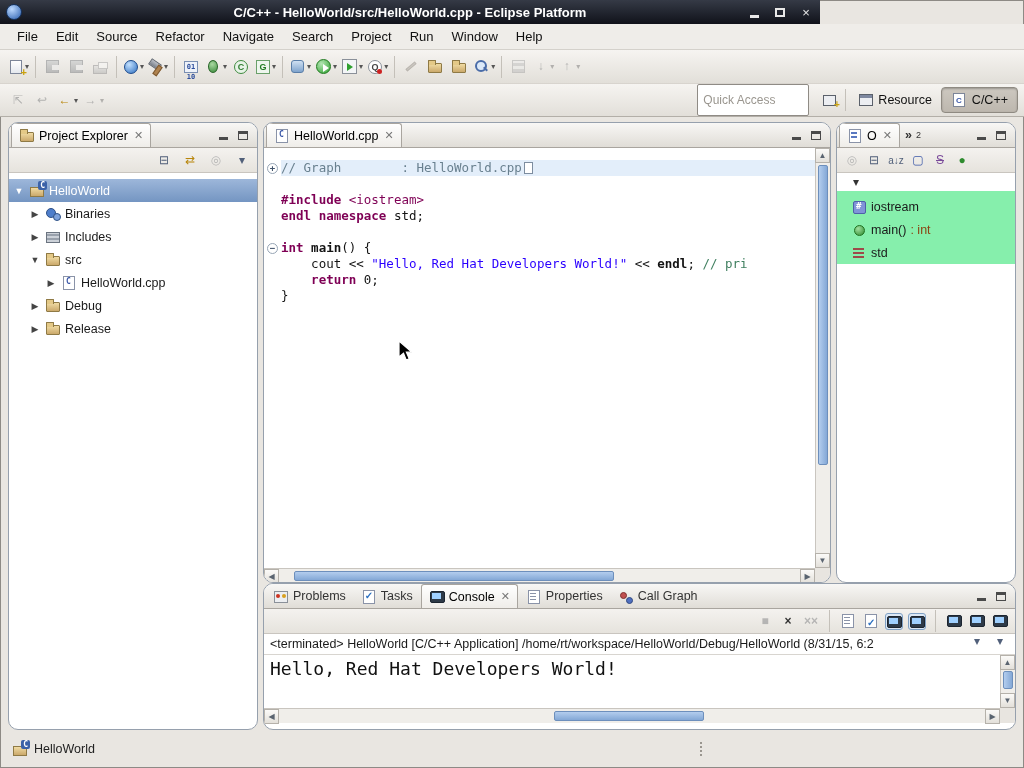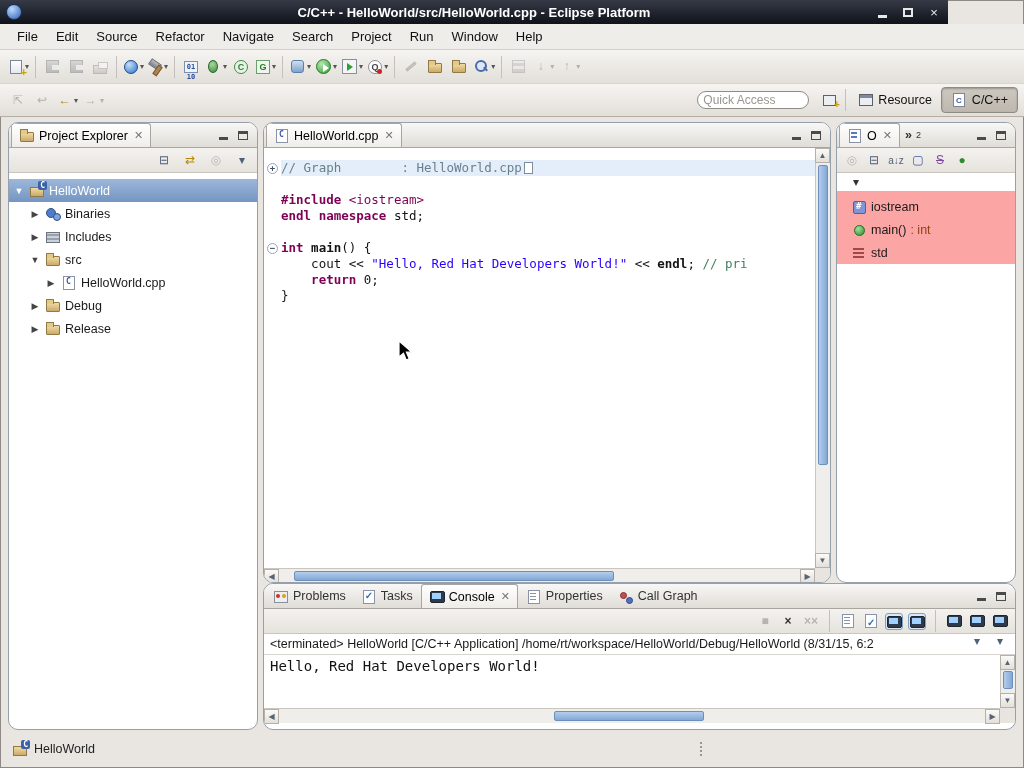--- a/index.html
+++ b/index.html
@@ -1,21 +1,21 @@
 <!DOCTYPE html>
 <html><head>
 <meta charset="utf-8">
 <style>
   *{box-sizing:border-box;margin:0;padding:0}
   html,body{width:1024px;height:768px;overflow:hidden}
   body{font-family:"Liberation Sans",sans-serif;background:#E9E6E1;position:relative;font-size:12.5px;color:#1a1a1a}
   .app{position:absolute;inset:0;box-shadow:inset 0 0 0 1px #8d8a85}
 
   
-  .titlebar{position:absolute;left:0;top:0;width:948px;height:24px;background:linear-gradient(#353a46,#10121a);display:flex;align-items:center;justify-content:center}
+  .titlebar{position:absolute;left:0;top:0;width:820px;height:24px;background:linear-gradient(#353a46,#10121a);display:flex;align-items:center;justify-content:center}
   .titlebar .title{color:#fff;font-weight:bold;font-size:13px}
   .app-icon{position:absolute;left:6px;top:4px;width:16px;height:16px;border-radius:50%;background:radial-gradient(circle at 35% 30%,#bcd9ff,#2b5fae);border:1px solid #16335f}
   .win-controls{position:absolute;right:6px;top:0;height:24px;display:flex;align-items:center;gap:10px}
   .wc{width:16px;height:16px;display:flex;align-items:center;justify-content:center;color:#e8e8e8;font-size:13px;cursor:default}
   .wc-min{width:9px;height:3px;background:#e8e8e8;margin-top:8px}
   .wc-max{width:10px;height:9px;border:2px solid #e8e8e8}
 
   
   .menubar{position:absolute;left:0;top:24px;width:1024px;height:26px;background:#EFEDE9;border-bottom:1px solid #D4D1CB;display:flex;align-items:center;padding-left:8px}
   .menu-item{padding:4px 9px;font-size:13px;color:#111}
@@ -55,21 +55,21 @@
   .i-pencil{width:12px;height:3px;margin:7px 2px;background:#b5905c;border:1px solid #82653c;transform:rotate(-40deg)}
   .i-search::before{content:"";position:absolute;left:2px;top:2px;width:8px;height:8px;border-radius:50%;border:2px solid #4a6ca8;background:#dce9f8}
   .i-search::after{content:"";position:absolute;left:10px;top:10px;width:5px;height:2px;background:#4a6ca8;transform:rotate(45deg)}
   .i-grid{width:13px;height:13px;margin:2px;background:repeating-linear-gradient(0deg,#aab0b8 0 3px,#e6e9ed 3px 6px),repeating-linear-gradient(90deg,#aab0b8 0 3px,#e6e9ed 3px 6px);border:1px solid #8a9099}
   .i-persp-res{width:14px;height:12px;border:1px solid #5b616b;background:#eceef2}
   .i-persp-res::before{content:"";position:absolute;left:0;top:0;width:12px;height:3px;background:#7e88a0}
   .i-persp-cpp{width:12px;height:14px;margin:1px 2px;background:#fff;border:1px solid #7d8699;color:#3a57a8;font:bold 8px "Liberation Sans",sans-serif;text-align:center;line-height:13px}
   .i-openpersp{width:13px;height:11px;margin:3px 2px;border:1px solid #5b616b;background:#eceef2}
   .i-openpersp::after{content:"+";position:absolute;right:-5px;bottom:-5px;color:#caa210;font-weight:bold;font-size:10px}
 
-  .quick-access{width:112px;height:18px;border:1px solid #8f8b85;background:#fff;font-size:12px;padding:0 5px;color:#0f172a;border-radius:10px}
+  .quick-access{width:112px;height:32px;border:1px solid #8f8b85;background:#fff;font-size:12px;padding:0 5px;color:#0f172a;border-radius:2px}
   .quick-access::placeholder{color:#9a968f}
   .persp{display:flex;align-items:center;gap:5px;height:26px;padding:0 9px;border-radius:4px;font-size:12.5px;color:#111}
   .persp.active{background:linear-gradient(#cdc8c0,#bdb7ae);border:1px solid #8f8a82;box-shadow:inset 0 1px 2px rgba(0,0,0,.25)}
 
   
   .panel{position:absolute;background:#fff;border:1px solid #96a0ad;border-radius:10px;overflow:hidden}
   .view-tabs{height:25px;background:linear-gradient(#f8f7f5,#e0ddd7);border-bottom:1px solid #a9a59f;display:flex;align-items:flex-end;padding:0 2px;gap:1px}
   .tab{display:flex;align-items:center;gap:4px;height:24px;padding:0 7px;font-size:12.5px;color:#333;white-space:nowrap}
   .tab.active{background:linear-gradient(#ffffff,#efede9);border:1px solid #a9a59f;border-bottom:none;border-radius:3px 3px 0 0;color:#000}
   .tab .x{color:#777;font-size:11px;margin-left:2px}
@@ -133,21 +133,21 @@
 
   
   .sbv{position:absolute;width:15px;background:#f0eeea;border-left:1px solid #c9c5bf}
   .sbh{position:absolute;height:15px;background:#f0eeea;border-top:1px solid #c9c5bf}
   .sba{position:absolute;width:15px;height:15px;font-size:8px;color:#5a6470;display:flex;align-items:center;justify-content:center;background:linear-gradient(#fbfaf8,#e3e0da);border:1px solid #b5b1aa}
   .sbt{position:absolute;background:linear-gradient(90deg,#b3cdee,#84a8d6);border:1px solid #6d8fbc;border-radius:2px}
   .sbt.h{background:linear-gradient(#b3cdee,#84a8d6)}
 
   
   .console-status{font-weight:normal;font-size:12.5px;padding:3px 6px;white-space:nowrap;overflow:hidden;border-bottom:1px solid #d8d5d0}
-  .console-text{font-family:"DejaVu Sans Mono",monospace;font-size:14px;padding:3px 6px;color:#111}
+  .console-text{font-family:"DejaVu Sans Mono",monospace;font-size:18px;padding:3px 6px;color:#111}
   .tgl{background:#dce8f5;border:1px solid #7fa0c4;border-radius:3px}
 
   
   .statusbar{position:absolute;left:0;top:734px;width:1024px;height:30px;display:flex;align-items:center;padding-left:12px;gap:6px;font-size:12.5px;color:#222}
   .grip{position:absolute;left:700px;top:742px;height:14px;border-left:2px dotted #9a968f}
 
   .cursor{position:absolute;left:398px;top:340px;z-index:50}
 </style>
 </head>
 <body>
@@ -439,21 +439,21 @@
       <span class="vico dis">◎</span>
       <span class="vico">⊟</span>
       <span class="vico" style="font-size:10px">a↓z</span>
       <span class="vico" style="color:#3a57a8">▢</span>
       <span class="vico" style="text-decoration:line-through;color:#7a4a9a">S</span>
       <span class="vico" style="color:#2e8b2e">●</span>
     </div>
     <div style="height:18px;display:flex;align-items:center;padding-left:10px;background:#fff">
       <span class="vico" style="color:#333">▾</span>
     </div>
-    <div style="background:#fca5a5;padding-top:4px">
+    <div style="background:#86efac;padding-top:4px">
       <div class="trow" style="padding-left:14px">
         <span class="ic ic-include2"></span>
         <span>iostream</span>
       </div>
       <div class="trow" style="padding-left:14px">
         <span class="ic ic-method"></span>
         <span>main()</span>
         <span style="color:#8b4513"> : int</span>
       </div>
       <div class="trow" style="padding-left:14px">

